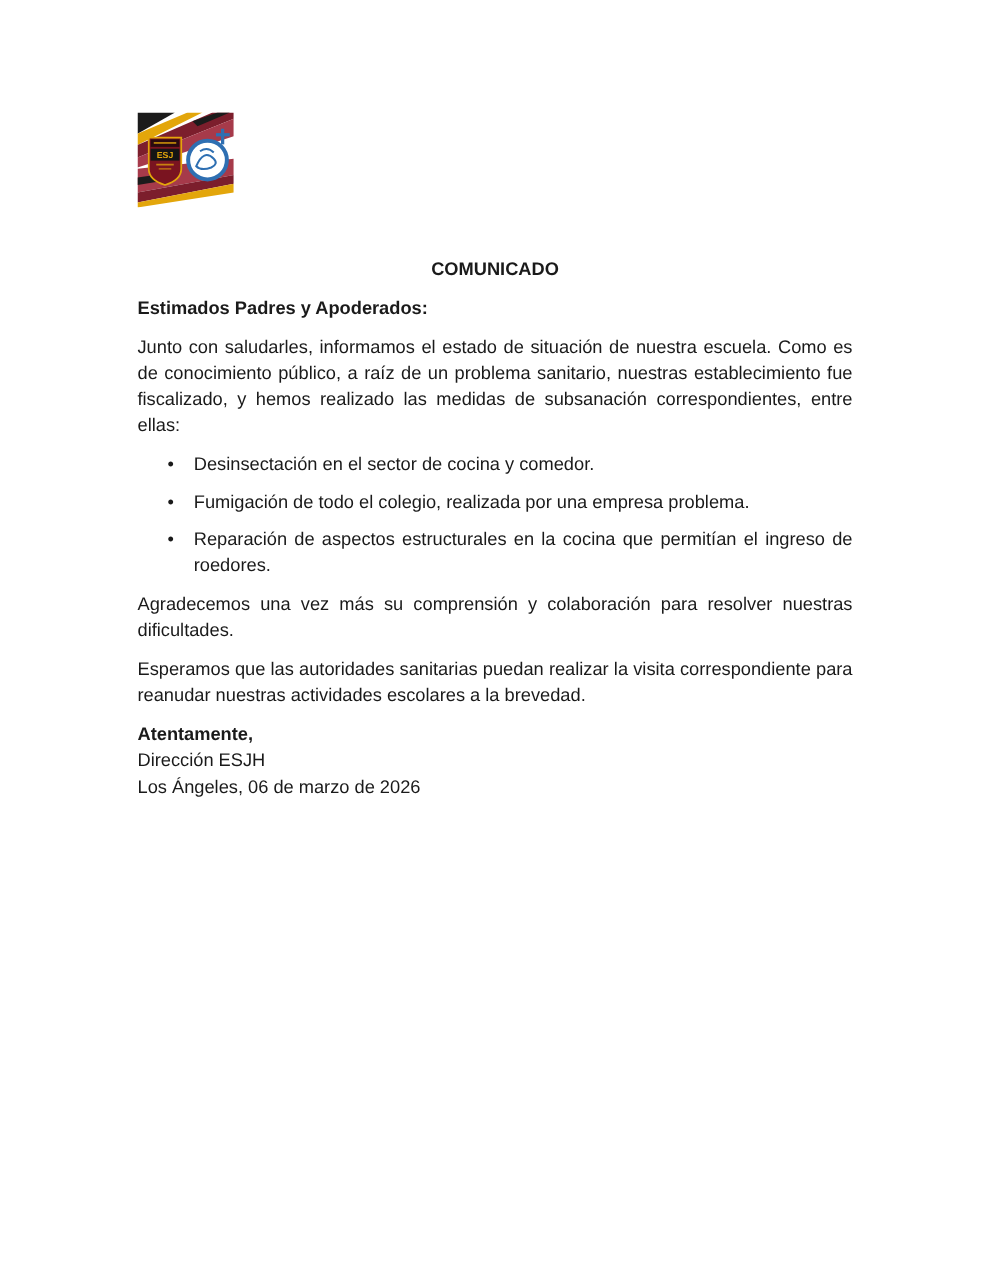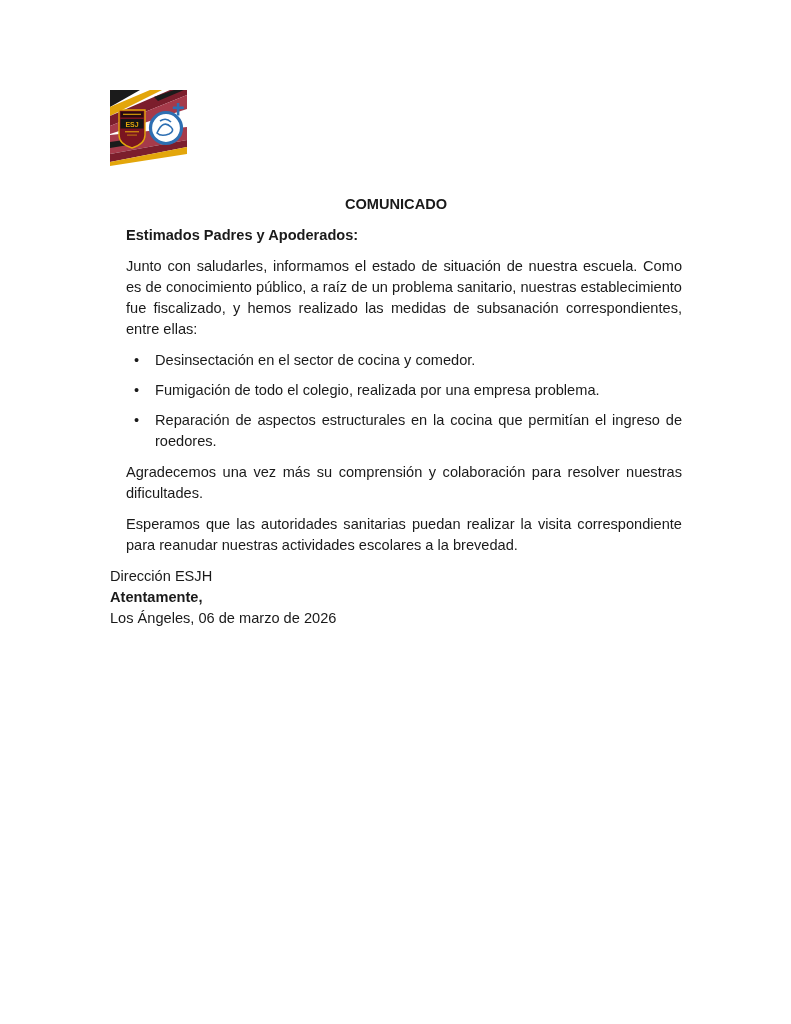--- a/index.html
+++ b/index.html
@@ -24,23 +24,23 @@
     position: absolute;
     left: 110px;
     top: 190px;
     width: 572px;
     font-size: 14.6px;
     line-height: 21px;
   }
   .title {
     font-weight: 700;
     text-align: center;
-    margin: 4px 0 10px 0;
+    margin: 16px 0 10px 0;
   }
-  p { margin: 0 0 10px 16px; }
+  p { margin: 0 0 10px 0; }
   .greeting { font-weight: 700; }
   .para { text-align: justify; }
   ul.bullets {
     margin: 0 0 10px 0;
     padding: 0 0 0 45px;
     list-style: none;
   }
   ul.bullets li {
     position: relative;
     margin: 0 0 9px 0;
@@ -120,18 +120,18 @@
         <span>Reparación de aspectos estructurales en la cocina que permitían el ingreso de roedores.</span>
       </li>
     </ul>
 
 
 
     <p class="para">Agradecemos una vez más su comprensión y colaboración para resolver nuestras dificultades.</p>
 
     <p class="para">Esperamos que las autoridades sanitarias puedan realizar la visita correspondiente para reanudar nuestras actividades escolares a la brevedad.</p>
 
+    <p class="sig-line bold">Atentamente,</p>
     <p class="sig-line">Dirección ESJH</p>
-    <p class="sig-line bold">Atentamente,</p>
     <p class="sig-line">Los Ángeles, 06 de marzo de 2026</p>
 
   </div>
 </div>
 
 </body></html>

